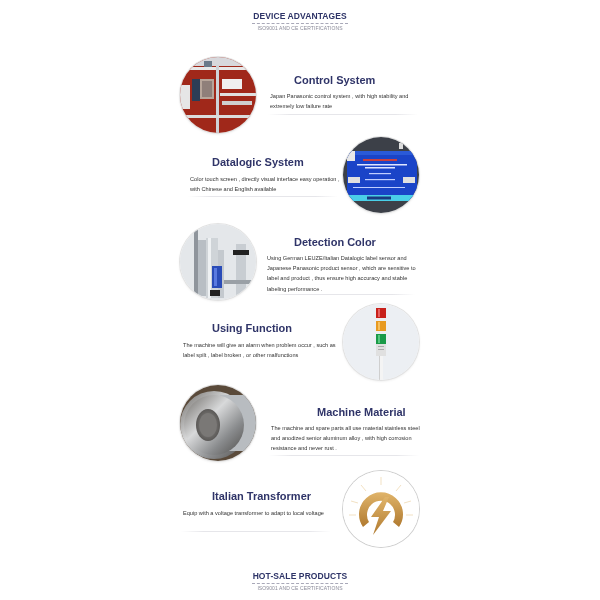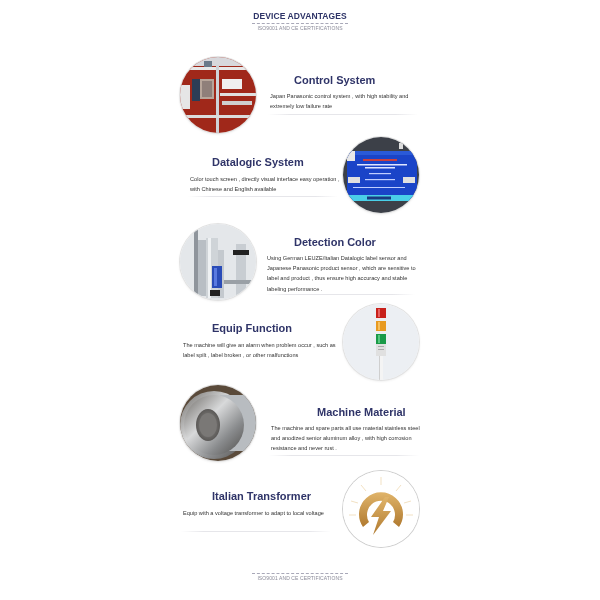--- a/index.html
+++ b/index.html
@@ -83,21 +83,21 @@
     <rect x="56" y="20" width="10" height="56" fill="#c8cdd2"></rect>
     <rect x="53" y="26" width="16" height="5" fill="#222"></rect>
     <rect x="44" y="56" width="32" height="4" fill="#9aa0a6"></rect>
     <rect x="30" y="66" width="10" height="6" fill="#222"></rect>
   </svg>
 </div>
 <div class="ftitle" style="left:294px; top:237px;">Detection Color</div>
 <div class="fdesc" style="left:267px; top:253px; width:152px;">Using German LEUZE/Italian Datalogic label sensor and Japanese Panasonic product sensor , which are sensitive to label and product , thus ensure high accuracy and stable labeling performance .</div>
 <div class="divider" style="left:265px; top:294px; width:150px;"></div>
 
-<div class="ftitle" style="left:212px; top:323px;">Equip Function</div>
+<div class="ftitle" style="left:212px; top:323px;">Using Function</div>
 <div class="fdesc" style="left:183px; top:340px; width:160px;">The machine will give an alarm when problem occur , such as label spilt , label broken , or other malfunctions</div>
 <div class="circle" style="left:343px; top:304px;">
   <svg viewBox="0 0 76 76">
     <rect width="76" height="76" fill="#eceff3"></rect>
     <rect x="33" y="4" width="10" height="10" fill="#c8201a"></rect>
     <rect x="35" y="5" width="2" height="8" fill="#e86060"></rect>
     <rect x="33" y="14" width="10" height="2" fill="#eeeeee"></rect>
     <rect x="33" y="17" width="10" height="10" fill="#e89a20"></rect>
     <rect x="35" y="18" width="2" height="8" fill="#f6c060"></rect>
     <rect x="33" y="27" width="10" height="2" fill="#eeeeee"></rect>
@@ -157,15 +157,16 @@
       <line x1="68" y1="30" x2="61" y2="32"></line>
       <line x1="6" y1="44" x2="13" y2="44"></line>
       <line x1="70" y1="44" x2="63" y2="44"></line>
     </g>
     <path d="M20 56 A22 22 0 1 1 56 56 L50 51 A14 14 0 1 0 26 51 Z" fill="url(#ggold)"></path>
     <path d="M42 26 L28 46 L36 46 L30 64 L48 40 L40 40 L46 26 Z" fill="url(#ggold)"></path>
   </svg>
 </div>
 
 <div class="sec-head" style="top:571px;">
+  <div class="sec-title">HOT-SALE PRODUCTS</div>
   <div class="sec-dash"></div>
   <div class="sec-sub">ISO9001 AND CE CERTIFICATIONS</div>
 </div>
 
 </body></html>

